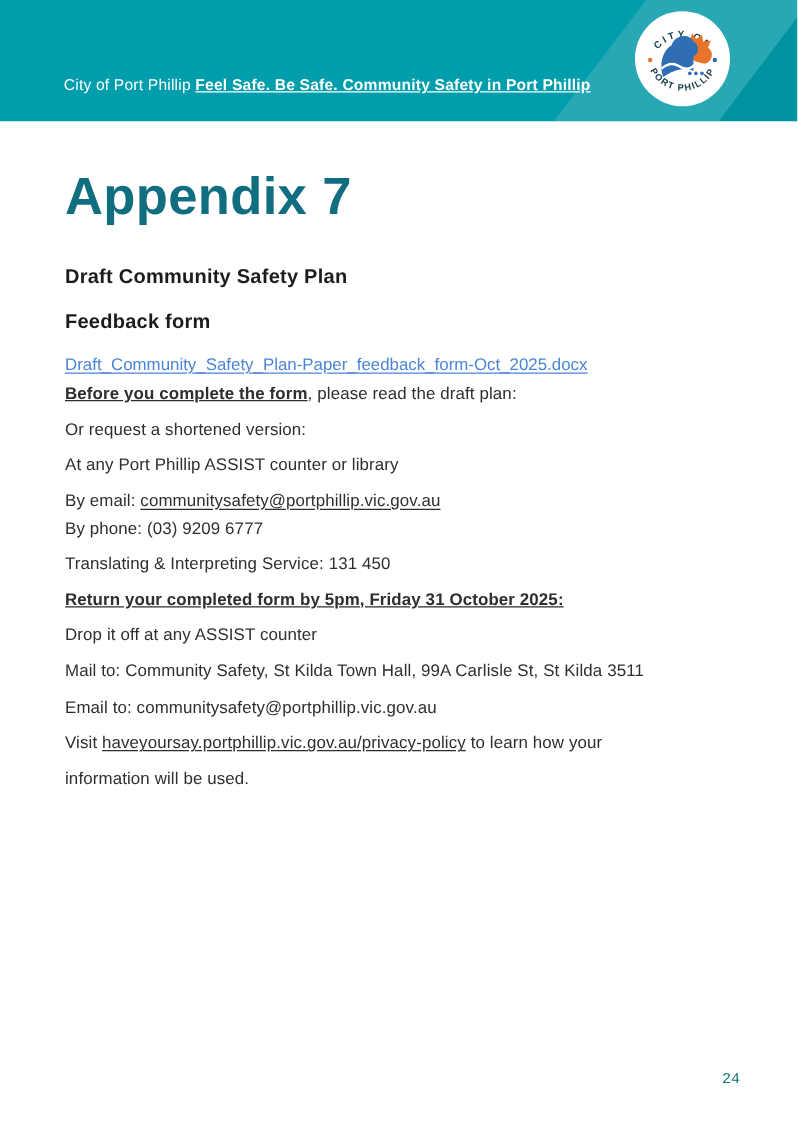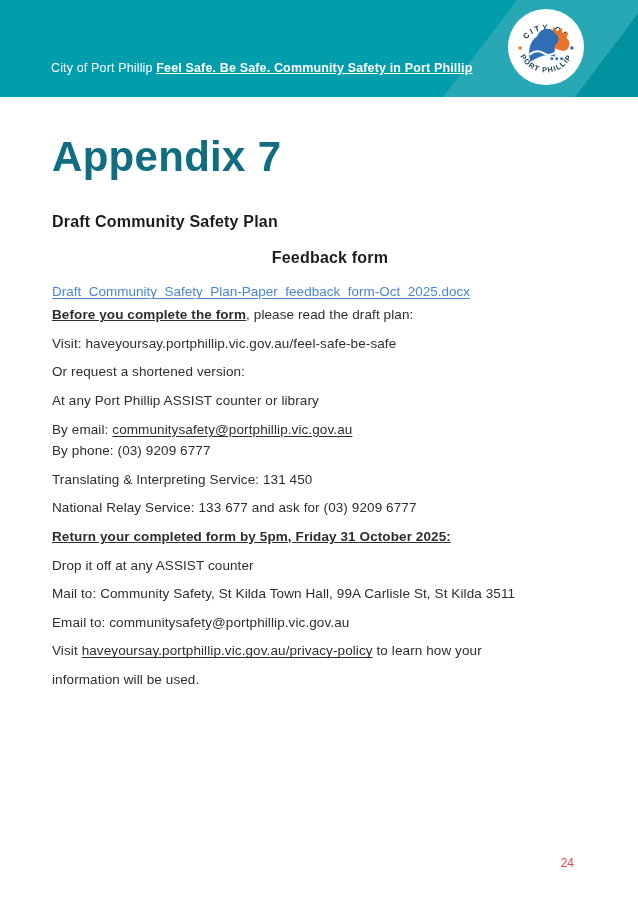--- a/index.html
+++ b/index.html
@@ -66,21 +66,21 @@
     letter-spacing: 0.3px;
   }
   .h2 {
     margin: 30px 0 0 0;
     font-size: 16px;
     line-height: 22px;
     font-weight: 700;
     color: #1c1c1c;
     letter-spacing: 0.2px;
   }
-  .h2.second { margin-top: 14px; text-align: center; }
+  .h2.second { margin-top: 14px; }
   .file-link-line {
     margin: 14px 0 0 0;
     font-size: 13.5px;
     line-height: 18px;
   }
   a.link-blue {
     color: #4a85d6;
     text-underline-offset: 2px;
     cursor: pointer;
   }
@@ -96,23 +96,24 @@
     letter-spacing: 0.1px;
     color: #2e2e2e;
   }
   .bp.first { margin-top: 32px; }
   .bp.tight { margin-top: -7px; }
   .bp .b { font-weight: 700; text-decoration: underline; }
 
   .page-number {
     position: absolute;
     top: 856px;
-    right: 64px;
+    right: 46px;
     font-size: 12px;
-    color: #ef4444;
+    color: #0f766e;
+    font-family: Liberation Mono, monospace;
   }
 </style>
 </head>
 <body>
 
 <div class="page">
 
   <div class="header">
     <div class="header-band"></div>
     <div class="header-corner"></div>
@@ -152,33 +153,31 @@
     <div class="h2">Draft Community Safety Plan</div>
     <div class="h2 second">Feedback form</div>
 
     <p class="file-link-line">
       <a class="link-blue" href="#">Draft_Community_Safety_Plan-Paper_feedback_form-Oct_2025.docx</a>
     </p>
 
 
     <p class="bp"><span class="b">Before you complete the form</span><span>, please read the draft plan:</span></p>
 
-    <p class="bp">Visit: haveyoursay.portphillip.vic.gov.au/feel-safe-be-safe</p>
 
     <p class="bp">Or request a shortened version:</p>
 
     <p class="bp">At any Port Phillip ASSIST counter or library</p>
 
     <p class="bp"><span>By email: </span><a class="link-dark" href="#">communitysafety@portphillip.vic.gov.au</a></p>
 
     <p class="bp tight">By phone: (03) 9209 6777</p>
 
     <p class="bp">Translating &amp; Interpreting Service: 131 450</p>
 
-    <p class="bp">National Relay Service: 133 677 and ask for (03) 9209 6777</p>
 
     <p class="bp"><span class="b">Return your completed form by 5pm, Friday 31 October 2025:</span></p>
 
     <p class="bp">Drop it off at any ASSIST counter</p>
 
     <p class="bp">Mail to: Community Safety, St Kilda Town Hall, 99A Carlisle St, St Kilda 3511</p>
 
     <p class="bp">Email to: communitysafety@portphillip.vic.gov.au</p>
 
     <p class="bp"><span>Visit </span><a class="link-dark" href="#">haveyoursay.portphillip.vic.gov.au/privacy-policy</a><span> to learn how your</span><br><span>information will be used.</span></p>

